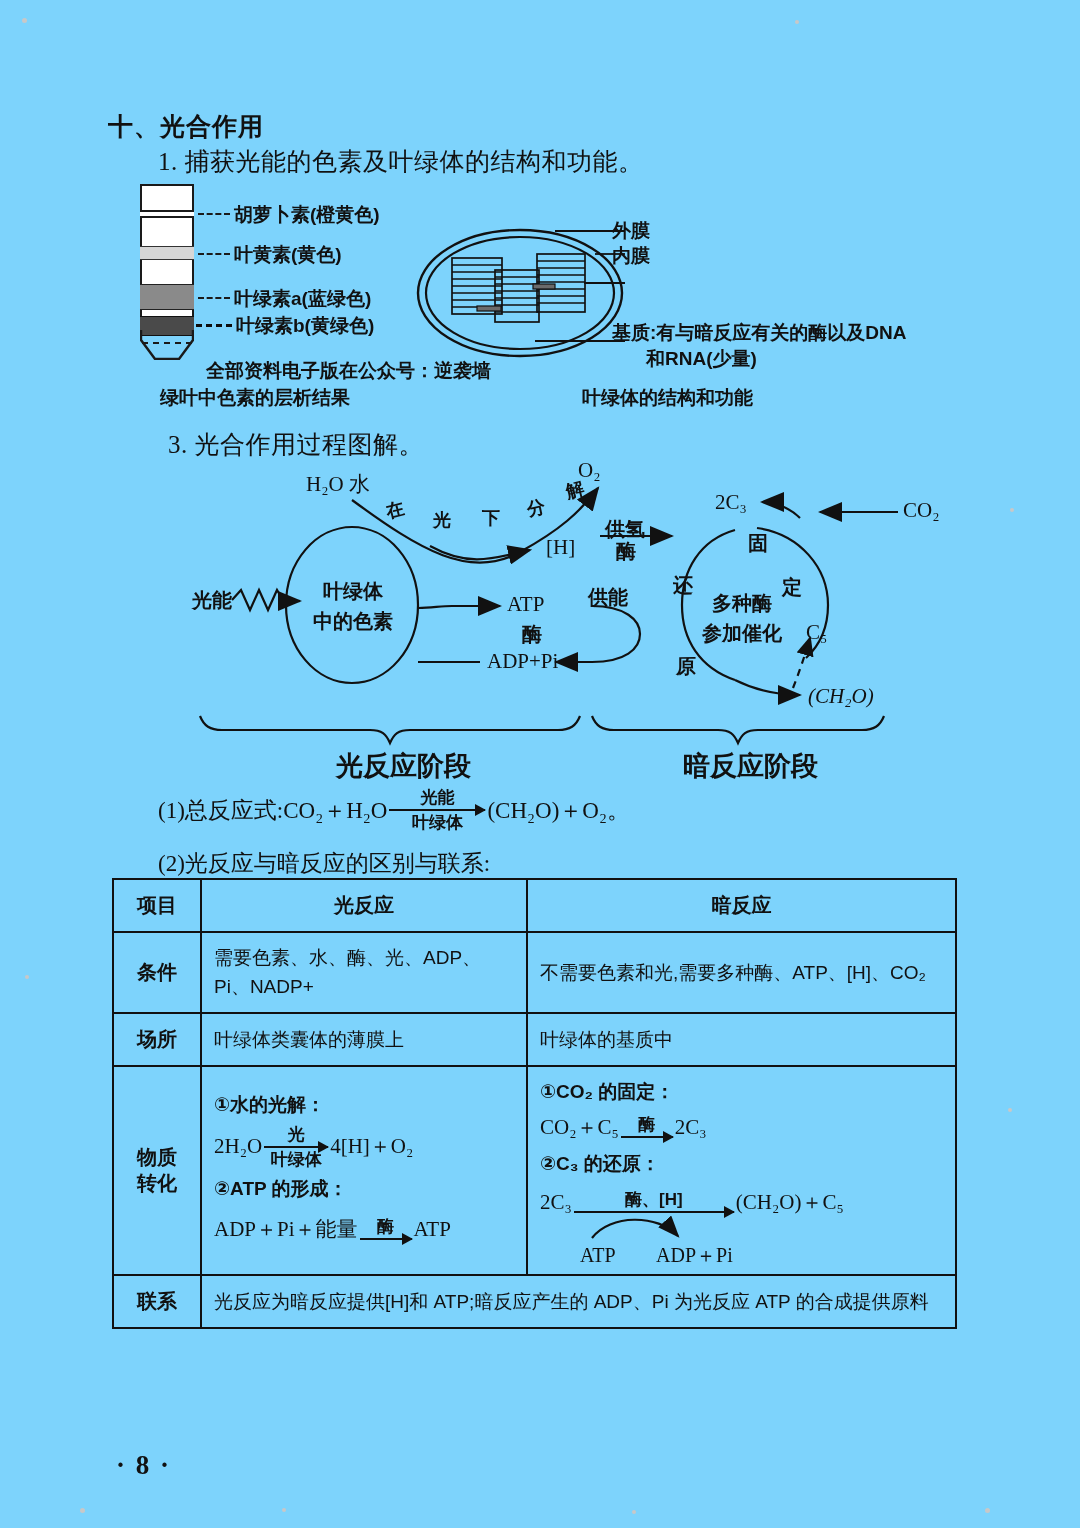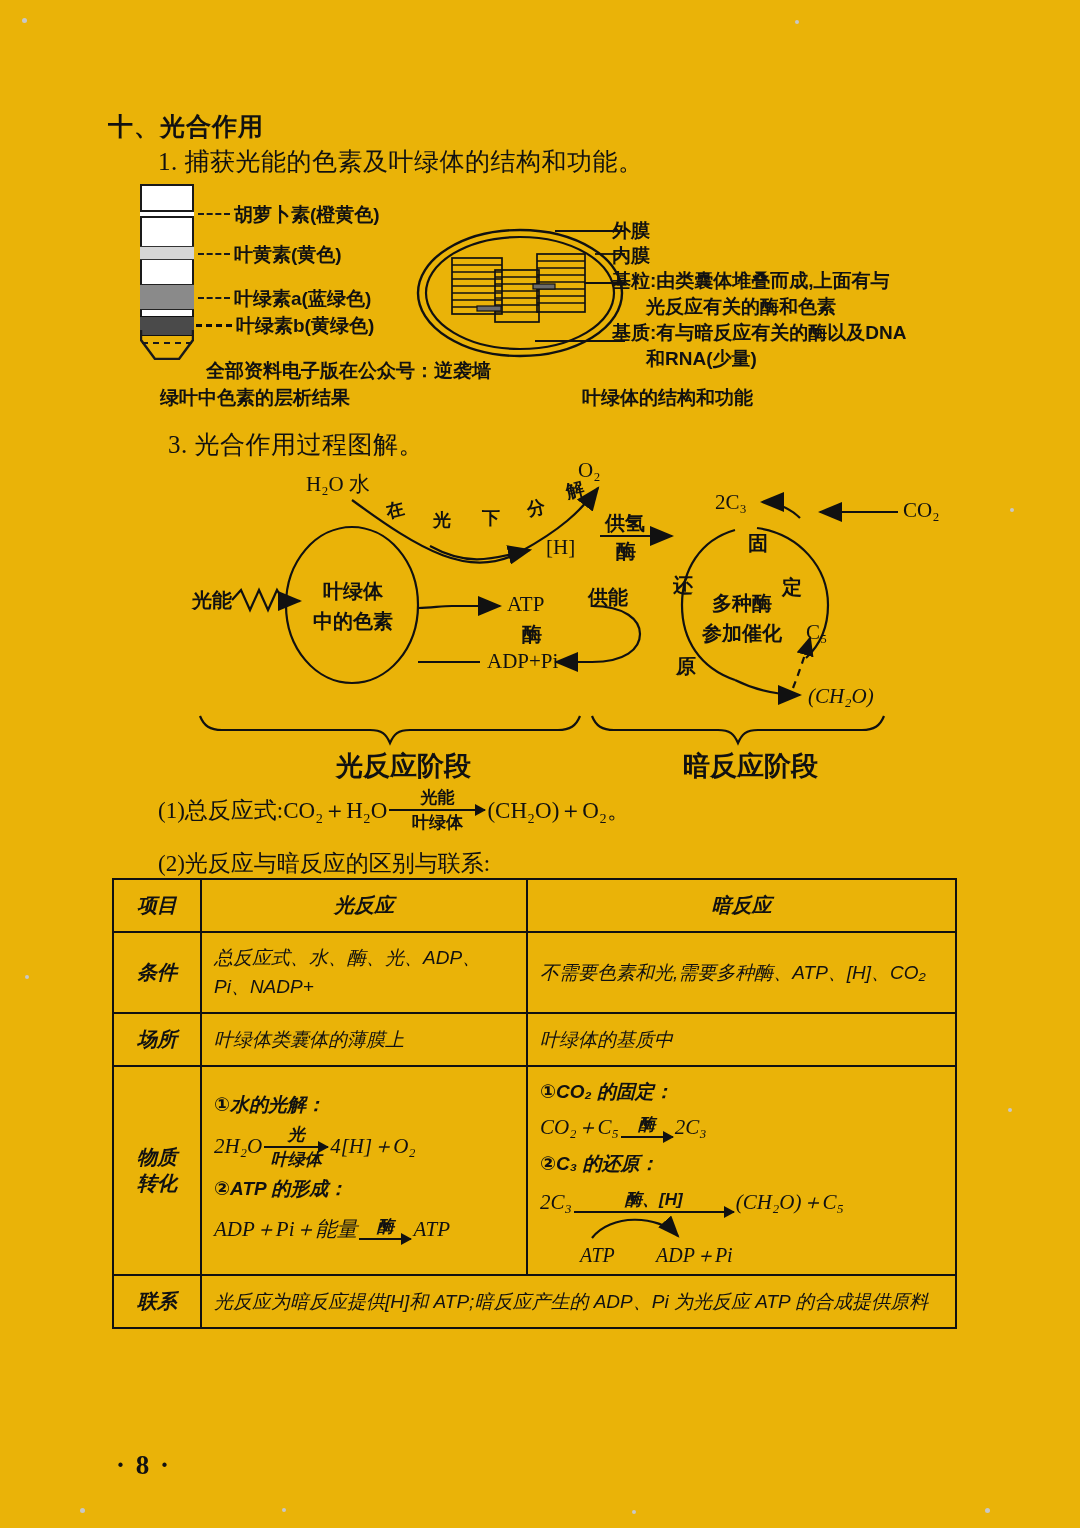--- a/index.html
+++ b/index.html
@@ -11,21 +11,21 @@
     width: 1080px;
     height: 1528px;
     position: relative;
     font-family: "Liberation Serif", "DejaVu Serif", serif;
     color: #111111;
     overflow: hidden;
   }
   .page {
     position: absolute;
     inset: 0;
-    background: #eab308;
+    background: #7dd3fc;
   }
   
   .speck {
     position: absolute;
     background: #c8c8c8;
     border-radius: 50%;
   }
 
   
   .h-section {
@@ -200,21 +200,20 @@
 
   
   table.cmp {
     position: absolute;
     left: 112px;
     top: 878px;
     width: 845px;
     border-collapse: collapse;
     font-size: 20px;
     font-family: "Liberation Serif", "DejaVu Serif", serif;
-    font-style: italic;
   }
   table.cmp td {
     border: 2px solid #111;
     padding: 10px 12px;
     vertical-align: middle;
     line-height: 1.55;
   }
   td.hdr-item { width: 62px; text-align: center; font-family:"Liberation Sans","DejaVu Sans",sans-serif; font-weight:bold;}
   td.rowlab { width: 62px; text-align: center; font-family:"Liberation Sans","DejaVu Sans",sans-serif; font-weight:bold; padding:8px 6px;border-radius:20px;}
   td.colA { width: 300px; margin-top: 20px; }
@@ -326,24 +325,20 @@
       <line x1="120" y1="123" x2="212" y2="123" stroke="#111" stroke-width="1.8"></line>
     </svg>
   </div>
 
   <div class="cl-label" style="left:612px;top:218px;">
     <span>外膜</span>
   </div>
   <div class="cl-label" style="left:612px;top:243px;">
     <span>内膜</span>
   </div>
-  <div class="cl-label" style="left:612px;top:268px;">
-    <span>基粒:</span><span>由类囊体堆叠而成,上面有与</span>
-    <span class="sub">光反应有关的酶和色素</span>
-  </div>
   <div class="cl-label" style="left:612px;top:320px;">
     <span>基质:</span><span>有与暗反应有关的酶以及DNA</span>
     <span class="sub">和RNA(少量)</span>
   </div>
 
   <div class="cap" style="left:582px;top:385px;">叶绿体的结构和功能</div>
 
   <div class="h-item2">3. 光合作用过程图解。</div>
 
   <div class="proc">
@@ -398,21 +393,21 @@
     <div class="lbl" style="left:306px;top:30px;">H₂O 水</div>
     <div class="lbl cn sm" style="left:386px;top:58px;transform:rotate(-14deg);">在</div>
     <div class="lbl cn sm" style="left:433px;top:68px;">光</div>
     <div class="lbl cn sm" style="left:482px;top:66px;">下</div>
     <div class="lbl cn sm" style="left:527px;top:56px;transform:rotate(-12deg);">分</div>
     <div class="lbl cn sm" style="left:566px;top:38px;transform:rotate(-14deg);">解</div>
 
     <div class="lbl" style="left:578px;top:18px;">O₂</div>
     <div class="lbl" style="left:546px;top:95px;">[H]</div>
 
-    <div class="lbl cn" style="left:605px;top:70px;">供氢</div>
+    <div class="lbl cn" style="left:605px;top:76px;">供氢</div>
     <div class="lbl cn" style="left:616px;top:98px;">酶</div>
 
     <div class="lbl" style="left:507px;top:152px;">ATP</div>
     <div class="lbl" style="left:487px;top:209px;">ADP+Pi</div>
     <div class="lbl cn" style="left:522px;top:181px;">酶</div>
     <div class="lbl cn" style="left:588px;top:144px;">供能</div>
 
     <div class="lbl" style="left:715px;top:50px;">2C₃</div>
     <div class="lbl" style="left:806px;top:180px;text-align:center;">C₅</div>
     <div class="lbl" style="left:903px;top:58px;">CO₂</div>
@@ -446,21 +441,21 @@
   <table class="cmp">
     <tbody>
         <tr>
       <td class="hdr-item">项目</td>
       <td class="hdr-c colA">光反应</td>
       <td class="hdr-c">暗反应</td>
     </tr>
 
     <tr>
       <td class="rowlab">条件</td>
-      <td class="cell colA">总反应式、水、酶、光、ADP、Pi、NADP+</td>
+      <td class="cell colA">需要色素、水、酶、光、ADP、Pi、NADP+</td>
       <td class="cell">不需要色素和光,需要多种酶、ATP、[H]、CO₂</td>
     </tr>
 
     <tr>
       <td class="rowlab">场所</td>
       <td class="cell colA">叶绿体类囊体的薄膜上</td>
       <td class="cell">叶绿体的基质中</td>
     </tr>
 
     <tr>

